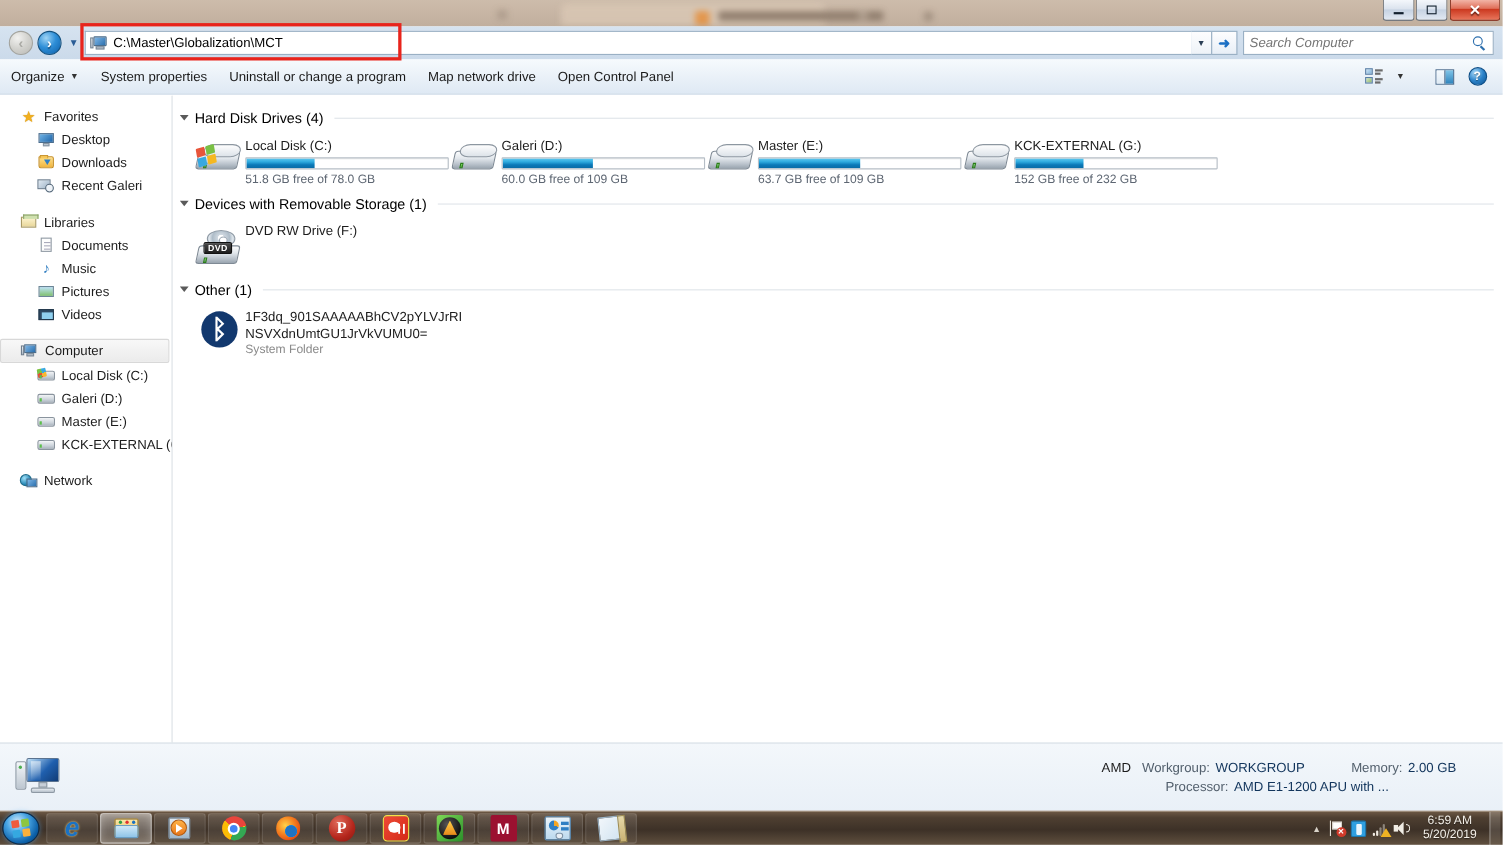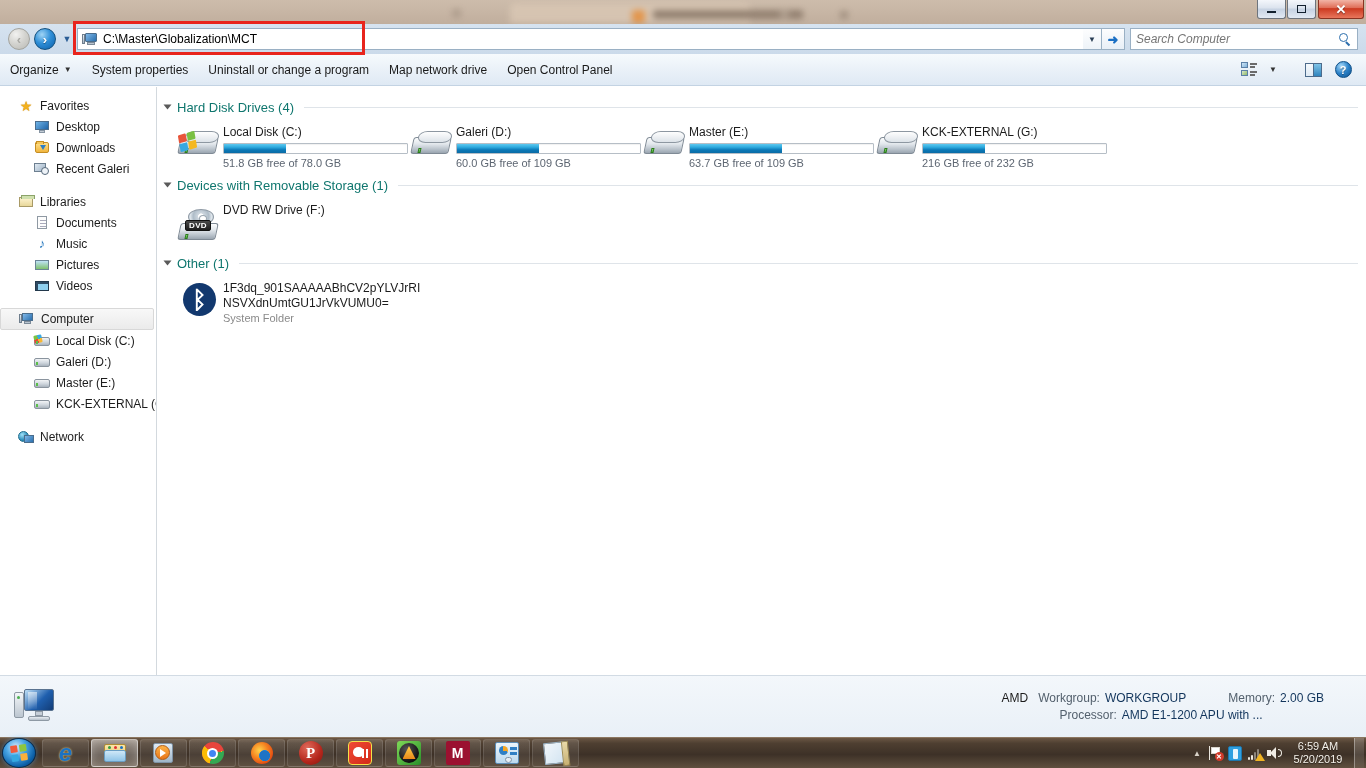--- a/index.html
+++ b/index.html
@@ -271,21 +271,21 @@
   .section-header{
     display:flex; align-items:center; padding-left:8px; height:20px; cursor:default;
   }
   .sec-tri{
     width:0; height:0; margin-right:7px;
     border-top:4px solid transparent; border-bottom:4px solid transparent;
     border-left:5px solid #5a5a5a;
     transform:rotate(90deg);
   }
   .sec-title{
-    color:#0f766e; font-size:13px; white-space:nowrap;
+    color:#000000; font-size:13px; white-space:nowrap;
   }
   .sec-rule{ flex:1; height:1px; background:#dfe4e9; margin-left:10px; margin-right:8px;}
   .tiles{ display:flex; flex-wrap:wrap; padding:4px 0 4px 18px; }
   .tile{
     width:233px; height:48px; display:flex; align-items:flex-start;
     padding-top:2px; cursor:default;
   }
   .tile-icon{ width:48px; height:44px; position:relative; flex:none;}
   .tile-body{ flex:1; padding-top:2px; min-width:0;}
   .tile-name{ font-size:12px; color:#1c1c1c; line-height:15px; white-space:nowrap;}
@@ -819,21 +819,21 @@
                   <div class="body"></div>
                   <div class="top"></div>
                   <div class="led"></div>
                 </div>
             </div>
             <div class="tile-body">
               <div class="tile-name">KCK-EXTERNAL (G:)</div>
               <div class="bar-outer">
                 <div class="bar-fill" style="width: 34%;"></div>
               </div>
-              <div class="tile-sub">216 GB free of 232 GB</div>
+              <div class="tile-sub">152 GB free of 232 GB</div>
             </div>
           </div>
 
         </div>
       </div>
 
       <div class="section">
         <div class="section-header">
           <div class="sec-tri"></div>
           <span class="sec-title">Devices with Removable Storage (1)</span>

